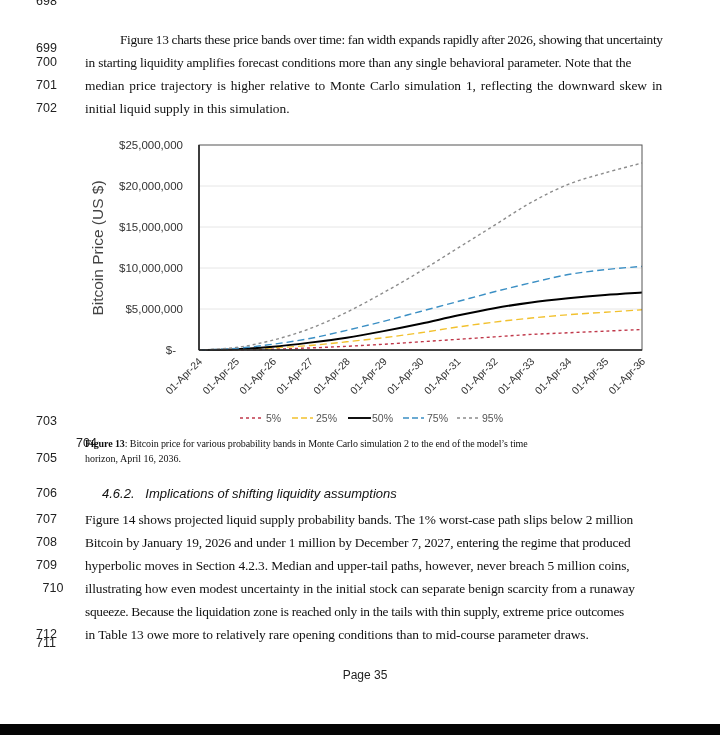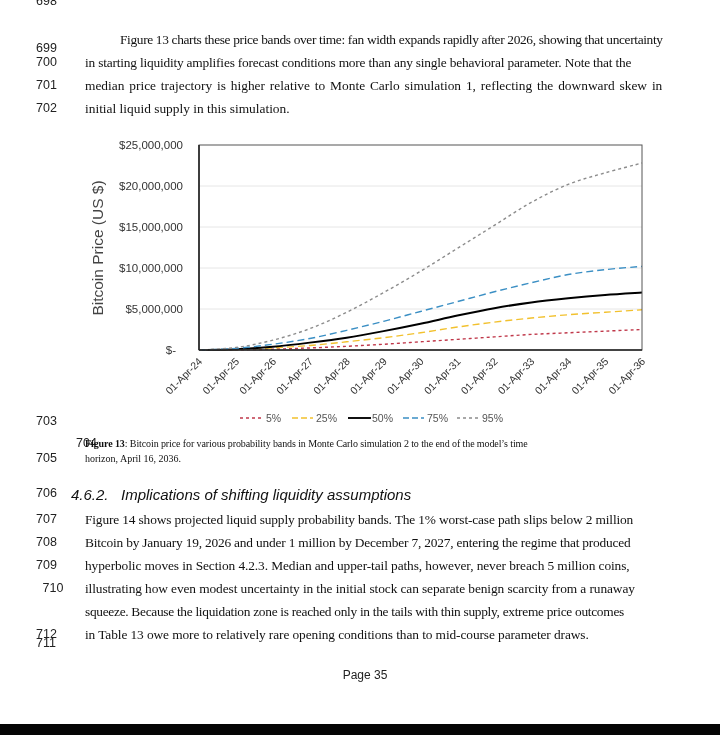--- a/index.html
+++ b/index.html
@@ -2,21 +2,21 @@
 <html><head>
 <meta charset="utf-8">
 <style>
   html, body { margin:0; padding:0; }
   body { width:720px; height:735px; background:#ffffff; position:relative; overflow:hidden;
          font-family:"Liberation Serif", serif; color:#111; }
   .ln { position:absolute; left:36px; width:34px; font-family:"Liberation Sans", sans-serif; font-size:12.5px; color:#222; }
   .txt { position:absolute; left:85px; width:562px; font-size:13.4px; line-height:16px; white-space:nowrap; text-align:justify; }
   .caption { position:absolute; left:85px; width:562px; font-size:10px; line-height:15px; }
   .caption b { font-weight:bold; }
-  .heading { position:absolute; left:71px; font-family:"Liberation Sans", sans-serif; font-style:italic; font-size:15px; }
+  .heading { position:absolute; left:102px; font-family:"Liberation Sans", sans-serif; font-style:italic; font-size:13px; }
   .footer { position:absolute; top:668px; left:0; width:730px; text-align:center; font-family:"Liberation Sans", sans-serif; font-size:12px; color:#222; }
   .bottom-bar { position:absolute; left:0; top:724px; width:720px; height:11px; background:#050505; }
   svg text { font-family:"Liberation Sans", sans-serif; }
 </style>
 </head>
 <body>
 
 <div class="ln" style="top:-6px;">698</div>
 
 <div>

